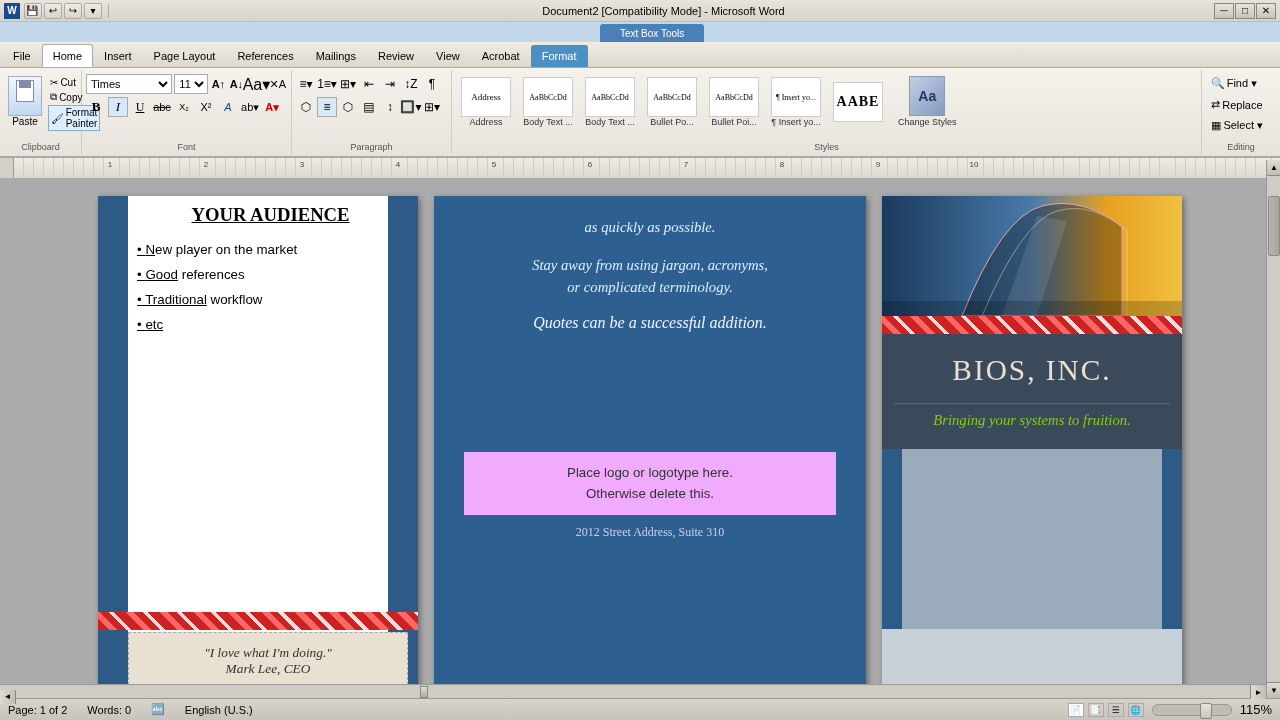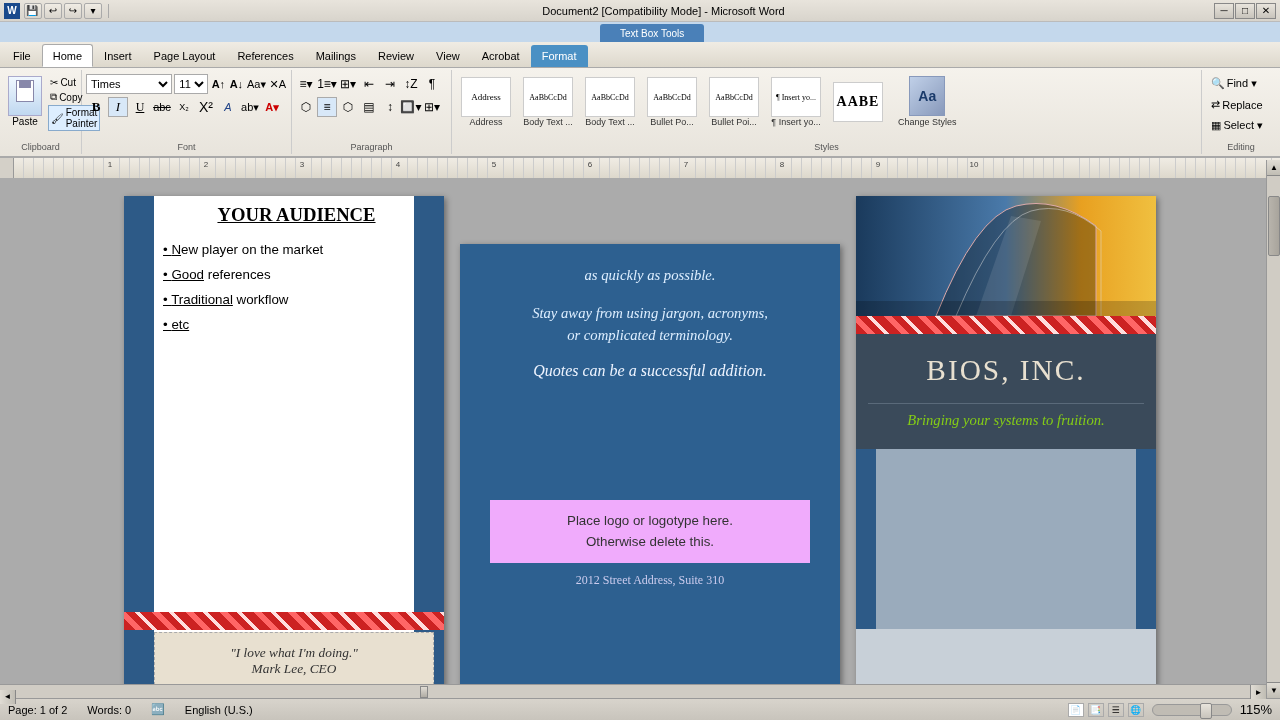--- a/index.html
+++ b/index.html
@@ -483,36 +483,36 @@
       <div style="display:flex;flex-direction:column;gap:3px;padding-top:2px;padding-bottom:14px;width:100%;">
         <div style="display:flex;gap:2px;align-items:center;">
           <select class="font-select">
             <option>Times</option>
           </select>
           <select class="font-size-select">
             <option>11</option>
           </select>
           <div class="ribbon-icon-btn" style="font-size:11px;font-weight:bold;">A↑</div>
           <div class="ribbon-icon-btn" style="font-size:11px;font-weight:bold;">A↓</div>
-          <div class="ribbon-icon-btn" style="font-size:11px;">Aa▾</div>
+          <div class="ribbon-icon-btn" style="font-size:16px;">Aa▾</div>
           <div class="ribbon-icon-btn" style="font-size:11px;">✕A</div>
         </div>
         <div style="display:flex;gap:2px;align-items:center;">
           <div class="ribbon-icon-btn">
               <span class="bold-b">B</span>
             </div>
           <div class="ribbon-icon-btn" style="border-color:#aaa;background:#d8e8f8;">
               <span class="italic-i">I</span>
             </div>
           <div class="ribbon-icon-btn">
               <span class="underline-u">U</span>
             </div>
           <div class="ribbon-icon-btn" style="font-size:11px;text-decoration:line-through;">abc</div>
           <div class="ribbon-icon-btn" style="font-size:9px;">X₂</div>
-          <div class="ribbon-icon-btn" style="font-size:14px;">X²</div>
+          <div class="ribbon-icon-btn" style="font-size:11px;">X²</div>
           <div class="ribbon-icon-btn" style="font-size:11px;font-style:italic;color:#224488;">A</div>
           <div class="ribbon-icon-btn" style="font-size:11px;">ab▾</div>
           <div class="ribbon-icon-btn" style="font-size:11px;color:#cc0000;font-weight:bold;">A▾</div>
         </div>
       </div>
       <div class="ribbon-group-label">Font</div>
     </div>
 
     <div class="ribbon-group" style="width:160px;">
       <div style="display:flex;flex-direction:column;gap:3px;padding-top:2px;padding-bottom:14px;">
@@ -640,21 +640,21 @@
           </div>
         </div>
         <div class="red-stripe-bottom"></div>
         <div class="quote-box">
           <div class="quote-text">
             "I love what I'm doing."<br>Mark Lee, CEO
           </div>
         </div>
       </div>
 
-      <div class="page middle-page" style="width:380px;min-height:430px;margin-top:48px;">
+      <div class="page middle-page" style="width:432px;min-height:430px;">
         <div class="middle-content">
           <div class="italic-text">as quickly as possible.</div>
           <div class="italic-text">Stay away from using jargon, acronyms,<br>or complicated terminology.</div>
           <div class="bold-quote">Quotes can be a successful addition.</div>
         </div>
 
         <div class="logo-box" style="margin-top:100px;">
           <div>Place logo  or logotype here.</div>
           <div>Otherwise delete this.</div>
         </div>

